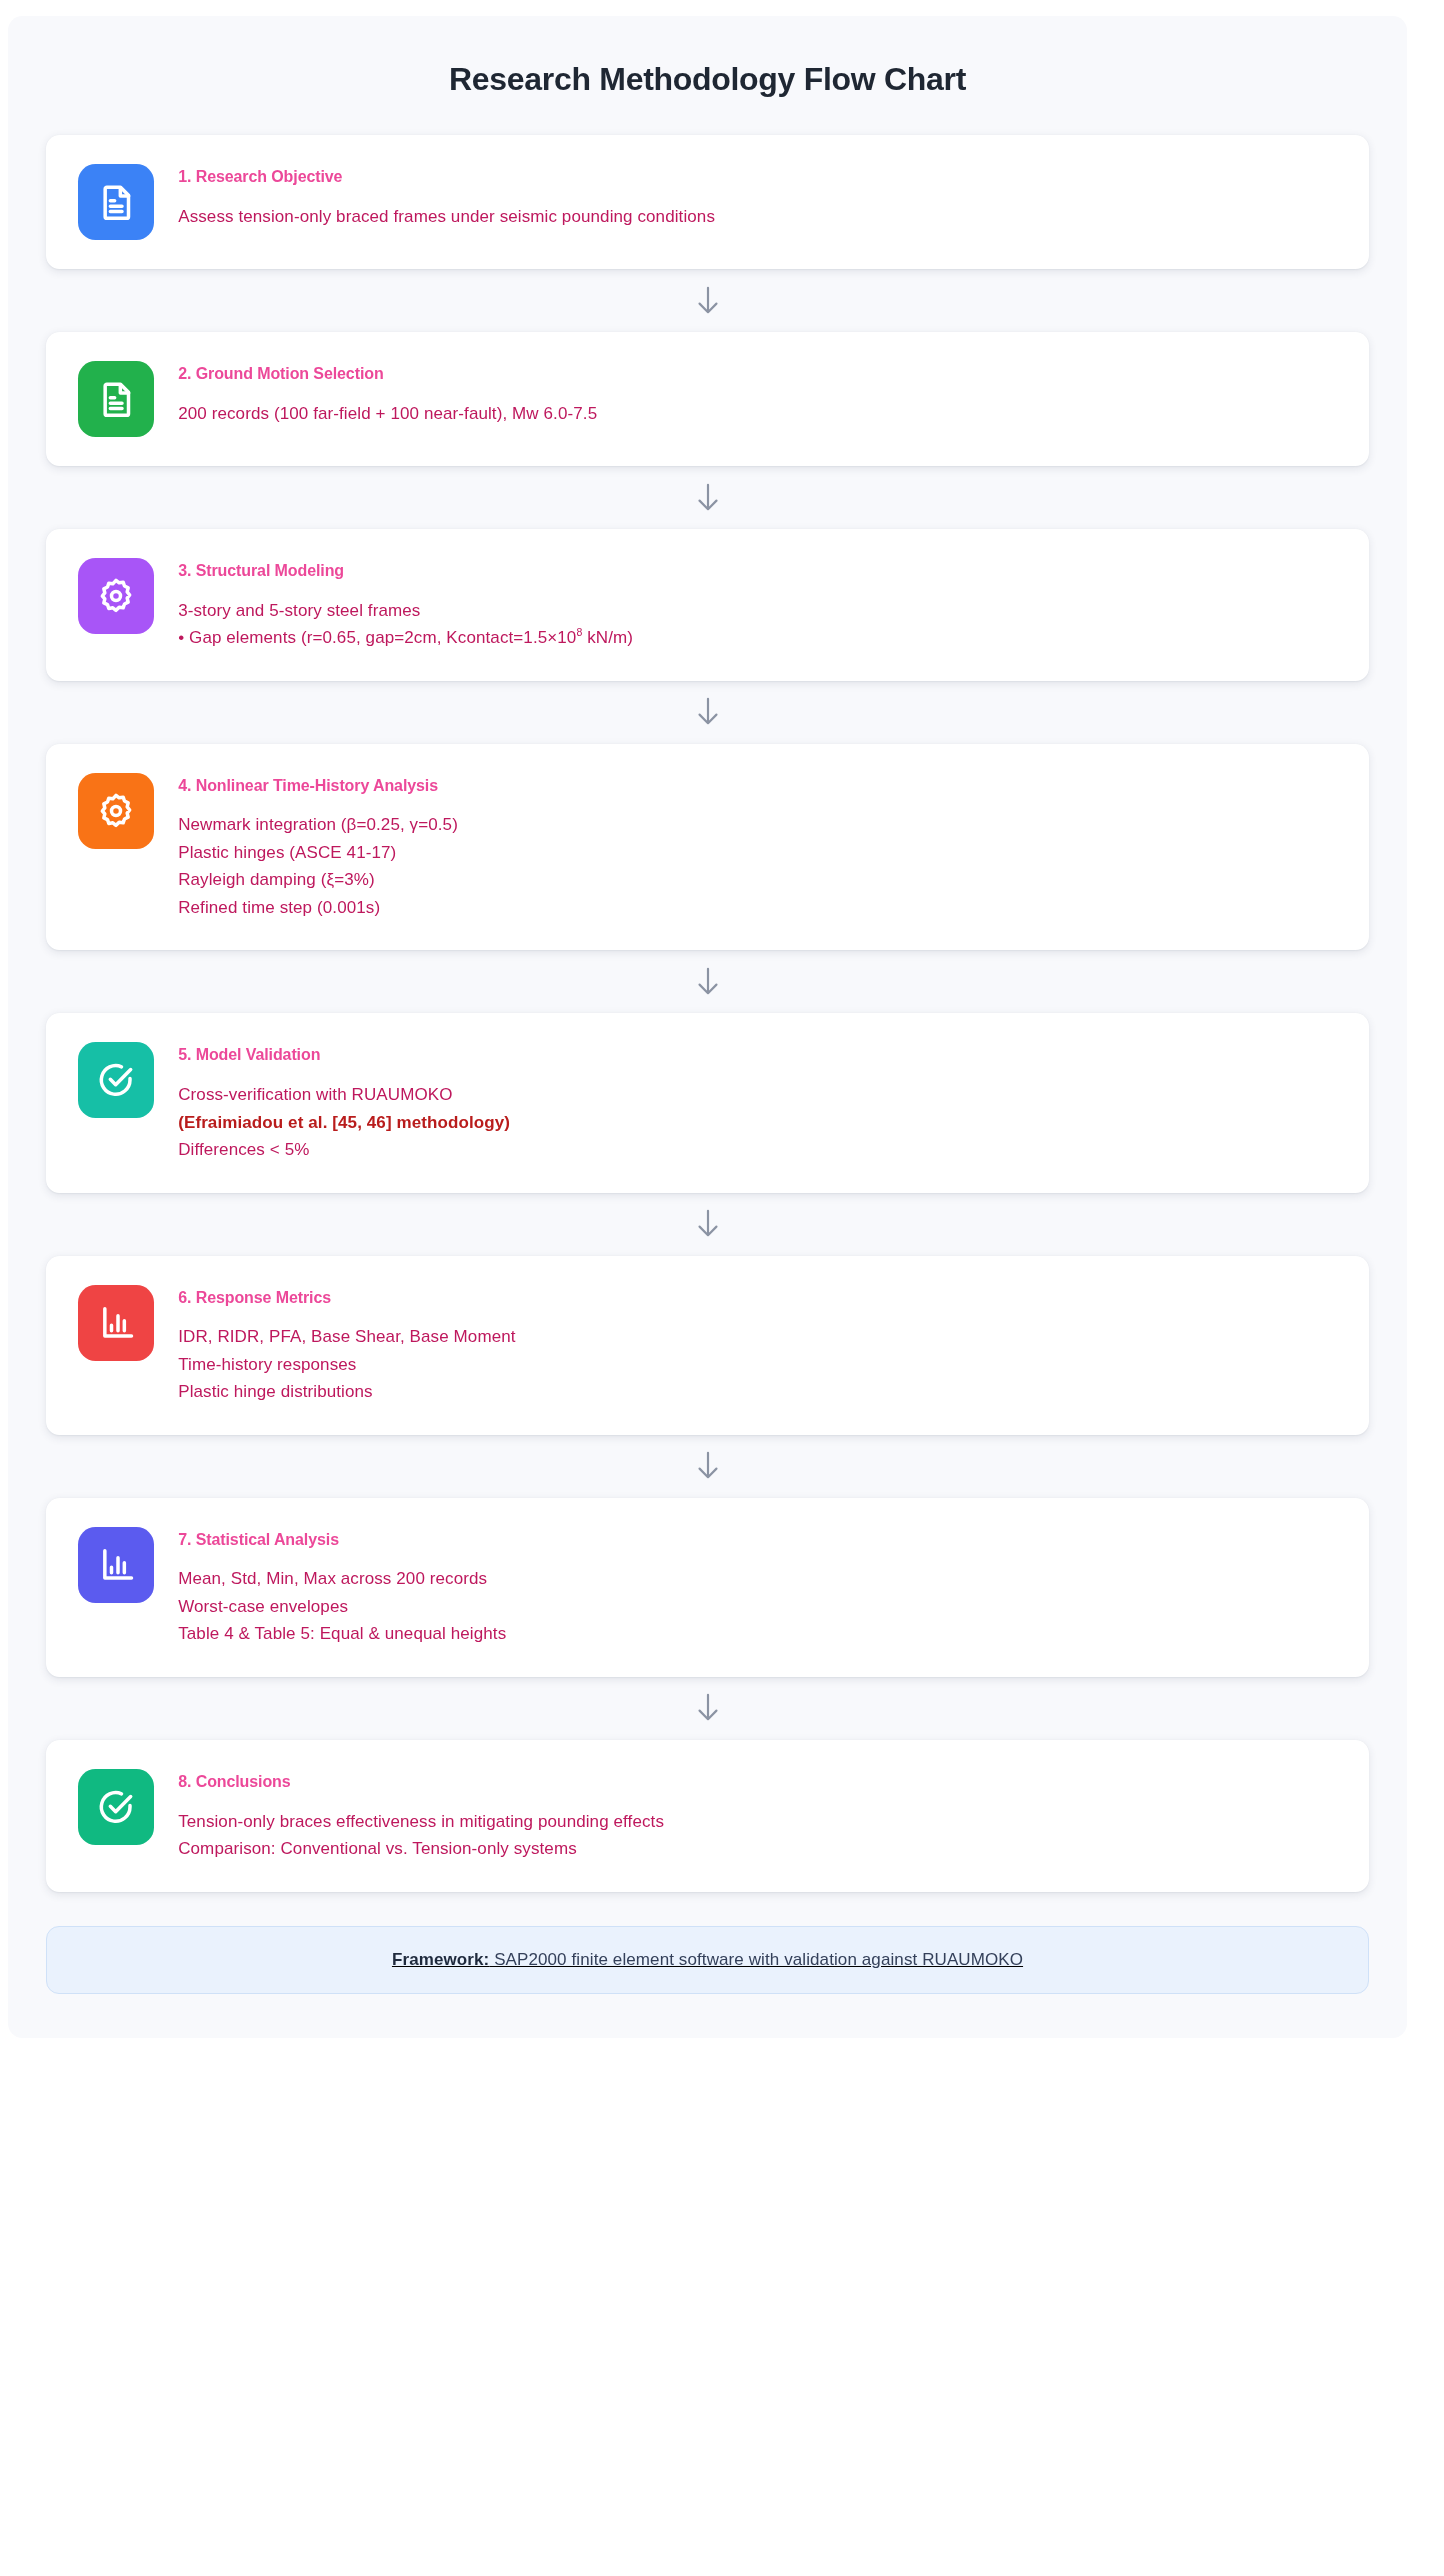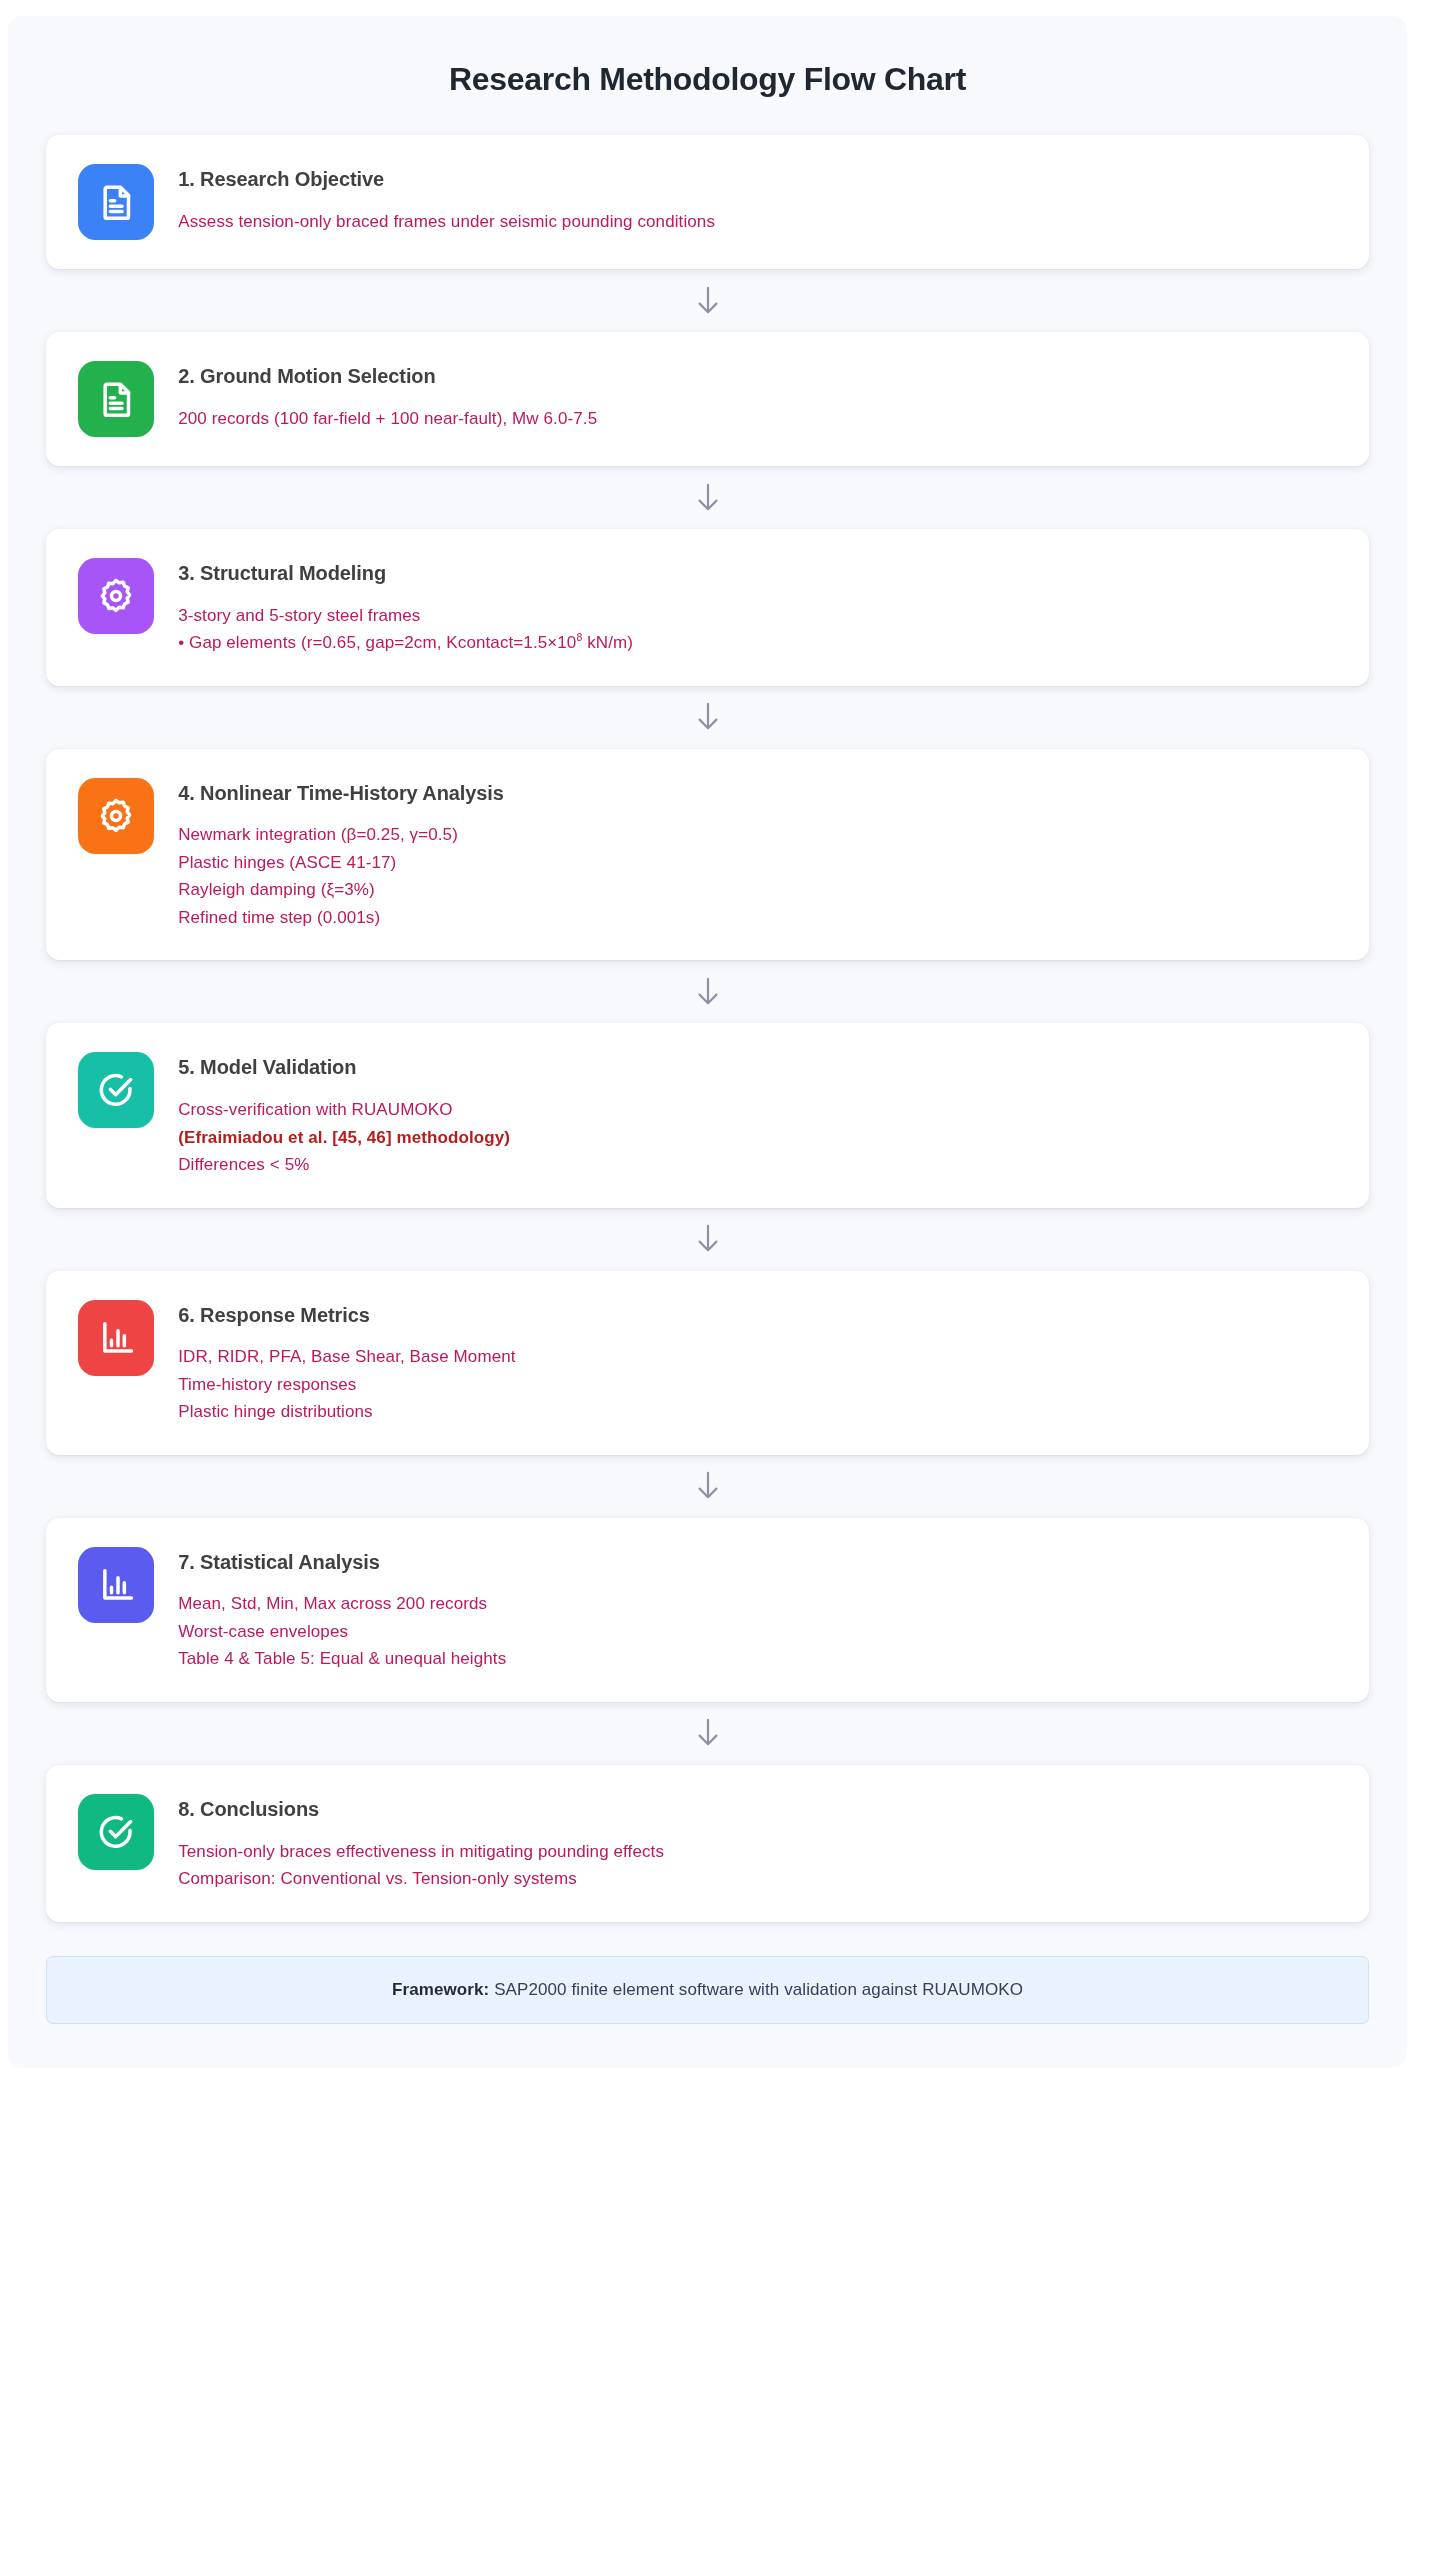--- a/index.html
+++ b/index.html
@@ -63,23 +63,23 @@
   }
   .icon-box svg { width: 40px; height: 40px; display: block; }
 
   .step-body {
     flex: 1 1 auto;
     padding-top: 3.1px;
     min-width: 0;
   }
 
   .step-title {
-    font-size: 20px;
+    font-size: 16px;
     font-weight: bold;
-    color: #404040;
+    color: #ec4899;
     line-height: 1.25;
     margin-bottom: 15.5px;
     letter-spacing: -0.1px;
   }
 
   .step-line {
     font-size: 17px;
     color: #be185d;
     line-height: 1.62;
     letter-spacing: 0.1px;
@@ -102,23 +102,24 @@
     width: 28px;
     height: 32px;
     display: block;
   }
 
   
   .framework-bar {
     margin: 34px 6.2px 0 6.2px;
     background: #eaf2fd;
     border: 1px solid #cfe1f8;
-    border-radius: 7px;
+    border-radius: 13px;
     padding: 23px 20.6px;
     text-align: center;
+    text-decoration: underline;
   }
   .framework-text {
     font-size: 17px;
     color: #34405a;
     letter-spacing: 0.1px;
   }
   .framework-text b { color: #1f2a3d; font-weight: bold; }
 </style>
 </head>
 <body>

